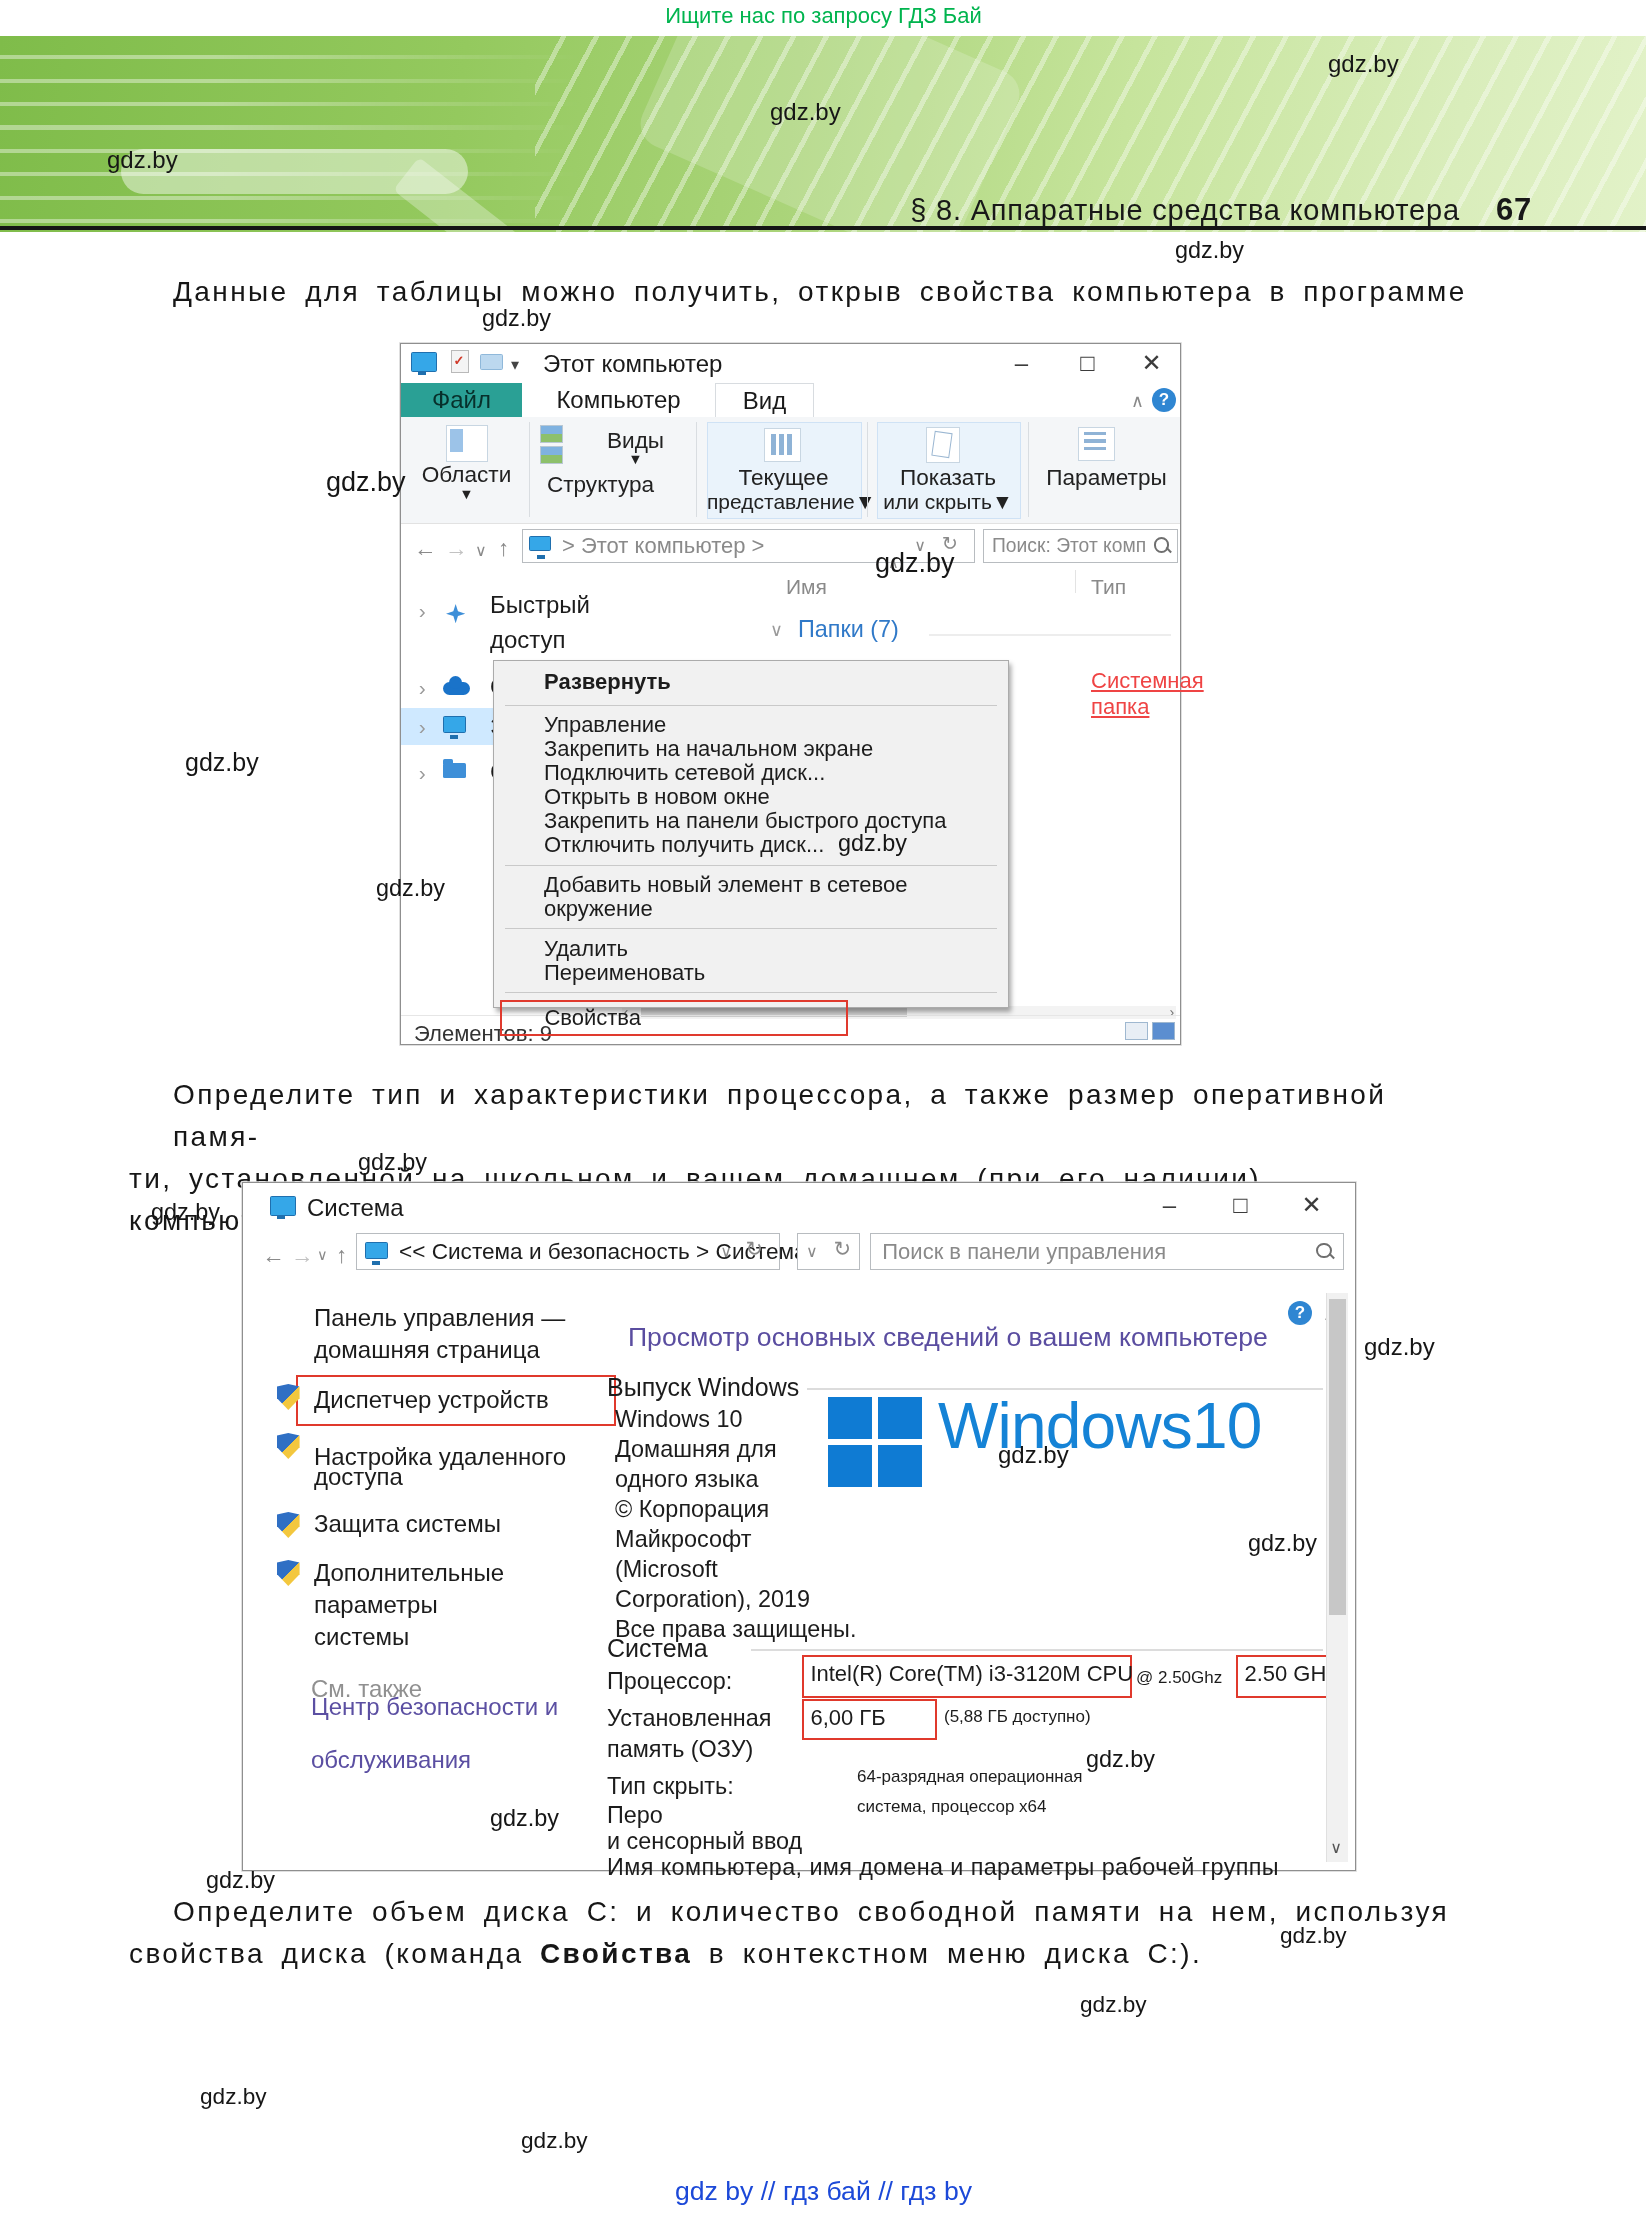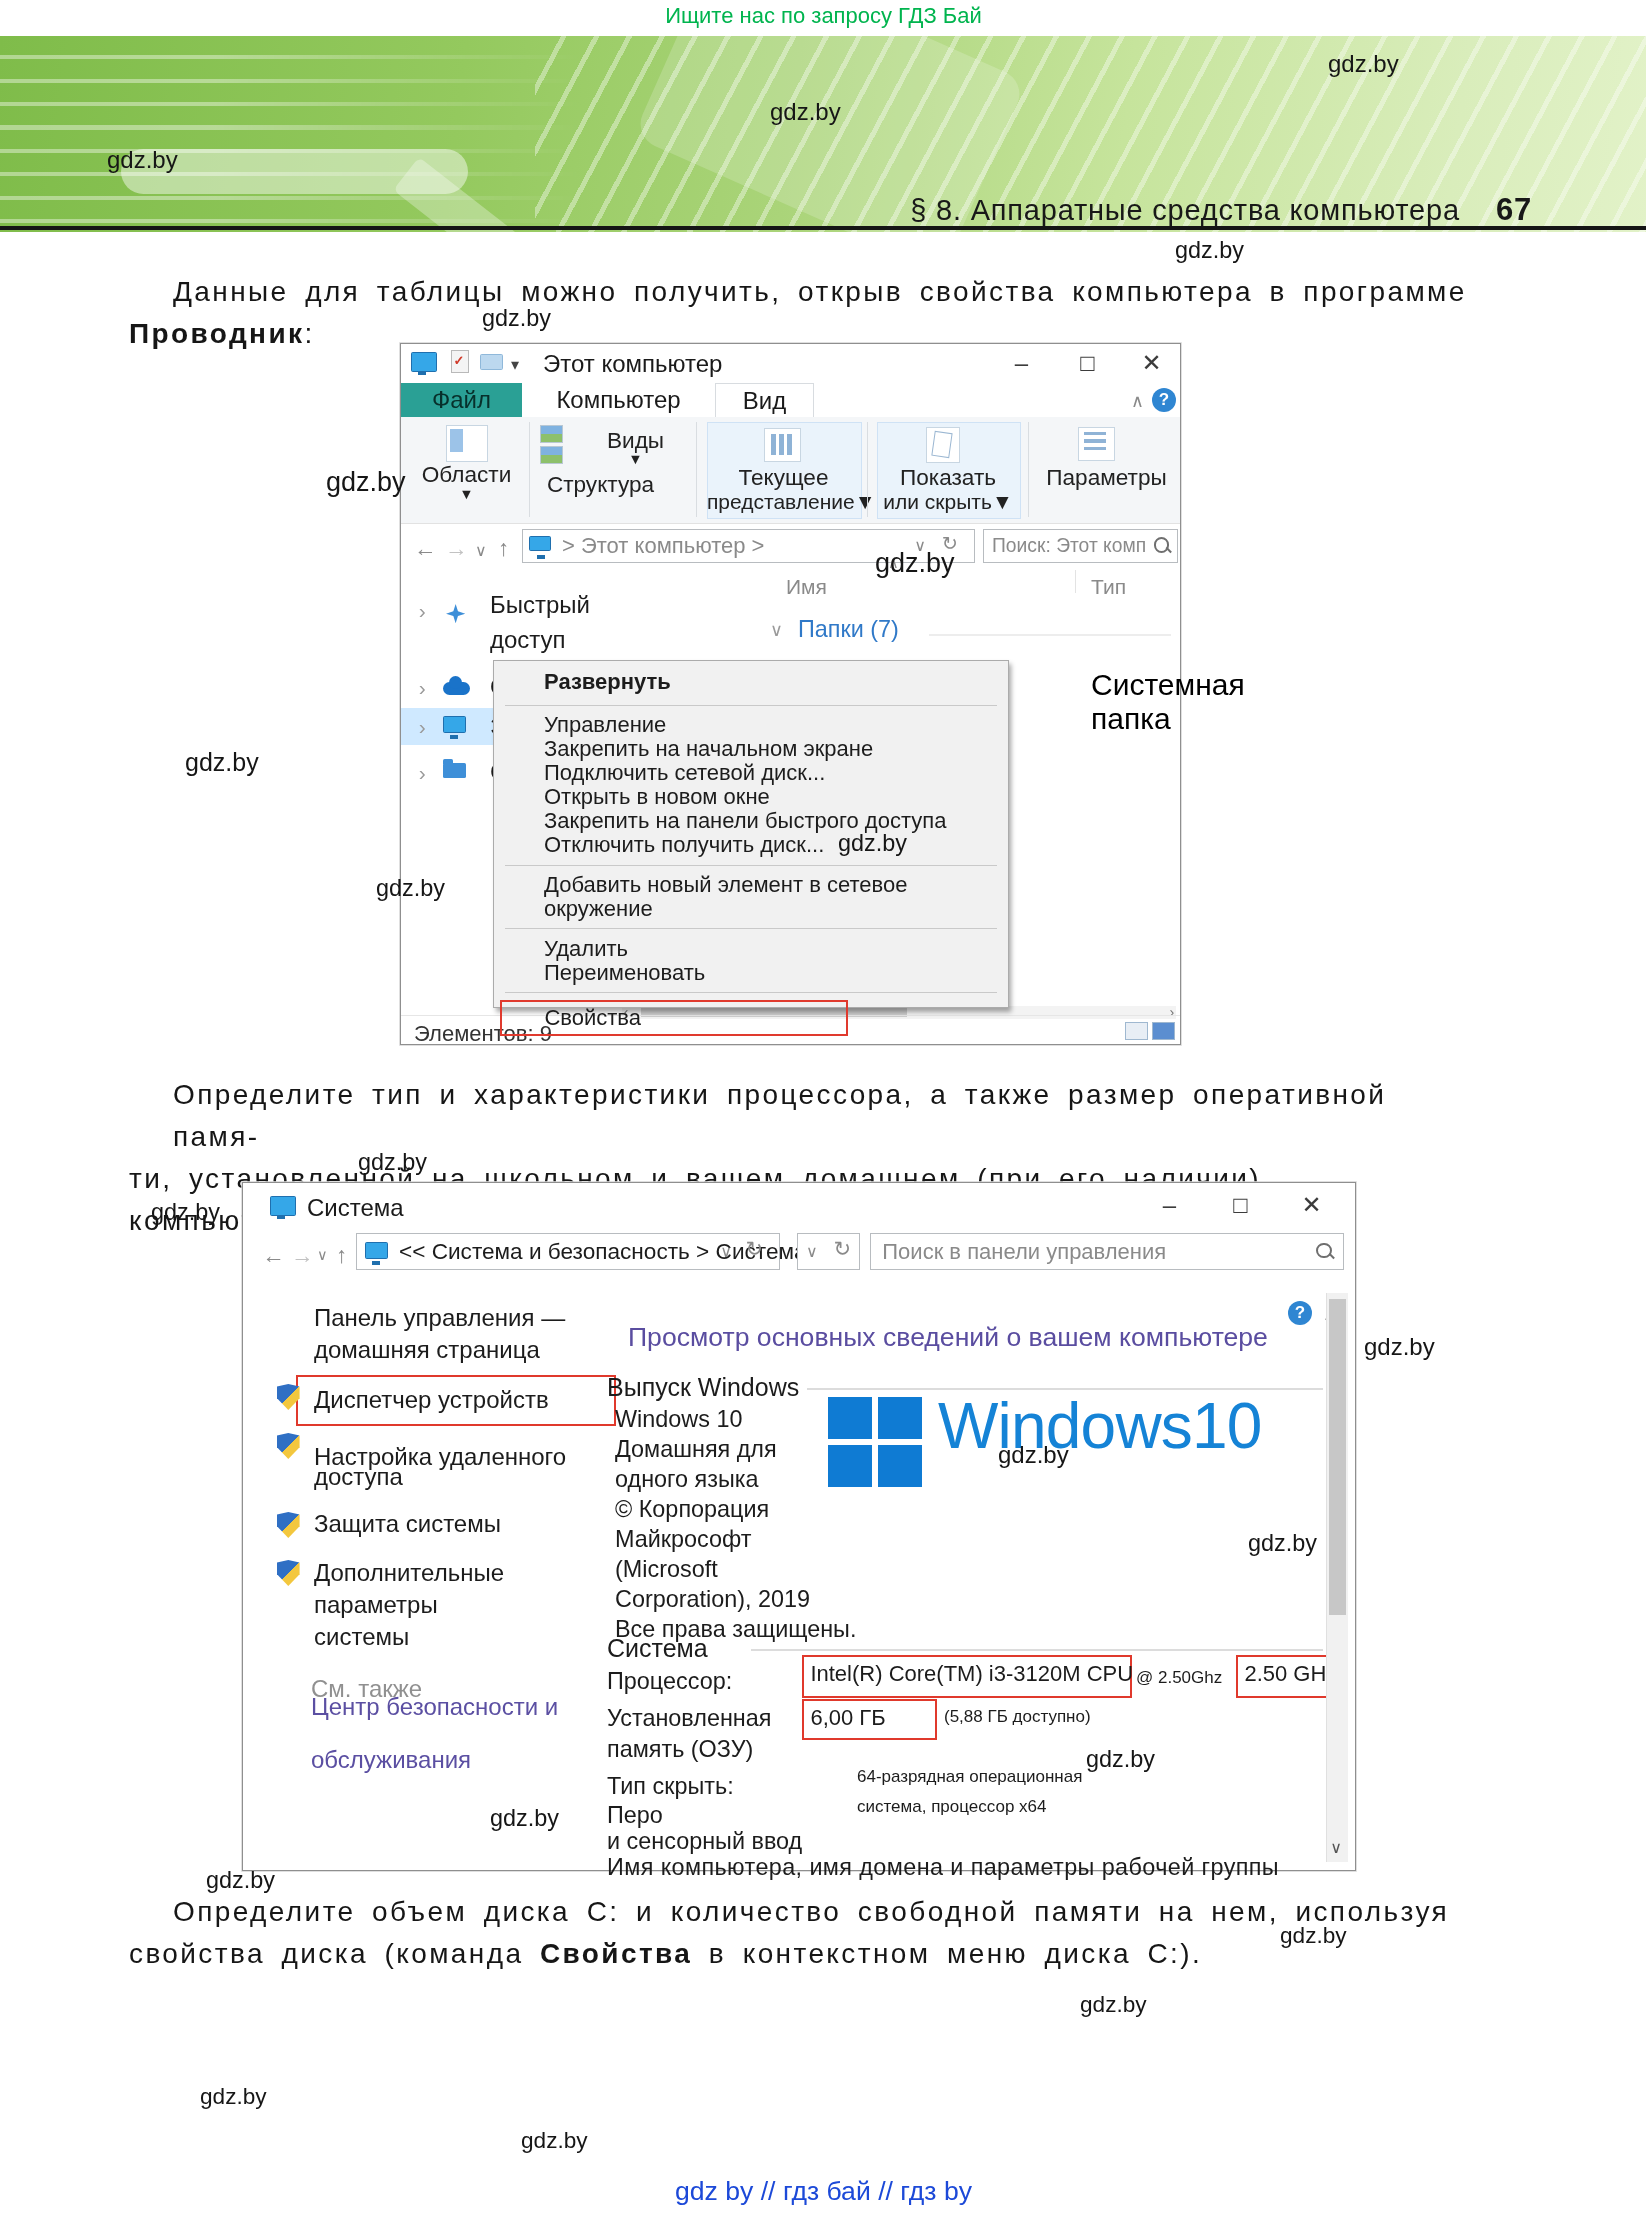--- a/index.html
+++ b/index.html
@@ -85,21 +85,21 @@
   .ric-mini{position:absolute;width:21px;height:16px;border:0.8px solid #b9c8d4;
      background:linear-gradient(180deg,#7fb2e0 50%,#8dc06b 50%);}
   .addr-box{position:absolute;border:0.8px solid #b8bcc0;background:#fff;}
   .addr-txt{position:absolute;font-size:22px;color:#8a8a8a;white-space:nowrap;overflow:hidden;}
   .tree-lbl{position:absolute;font-size:24px;color:#1c1c1c;}
   .chev{position:absolute;font-size:21px;color:#9a9a9a;}
   .hl-row{position:absolute;background:#cfe9ff;}
   .colhdr{position:absolute;font-size:21px;color:#8a8a8a;}
   .grp-lbl{position:absolute;font-size:23.4px;color:#3079c8;}
   .file-lbl{position:absolute;font-size:23.4px;color:#1c1c1c;}
-  .file-type{position:absolute;font-size:30px;color:#000000;}
+  .file-type{position:absolute;font-size:22px;color:#ef4444;text-decoration:underline;}
 
   .cmenu{position:absolute;left:92px;top:316px;width:516px;height:348px;background:#f1f1f1;
     border:0.8px solid #ababab;box-shadow:3.2px 4px 4.8px rgba(0,0,0,.35);padding-top:4.8px;box-sizing:border-box;z-index:20;}
   .cm-item{padding:0 8px 0 50px;font-size:22px;line-height:24px;color:#1c1c1c;}
   .cm-item.m-bold{font-weight:bold;padding-top:4px;padding-bottom:4px;}
   .cm-item.m-sep{border-top:1.6px solid #c9c9c9;margin:7.3px 11.3px;padding:0;height:0;overflow:hidden;}
   .cm-item.m-two .cm-label{display:inline-block;max-width:379px;}
   .cm-item.m-boxed{padding-left:0;margin-top:3.2px;}
   .cm-item.m-boxed .cm-label{display:inline-block;border:2.4px solid #e03a2e;margin-left:6.4px;
      padding:4px 8px 4px 42px;width:294px;}
@@ -169,21 +169,20 @@
   <div class="wm" style="left:1086px;top:1746px">gdz.by</div>
   <div class="wm" style="left:490px;top:1805px">gdz.by</div>
   <div class="wm" style="left:206px;top:1867px">gdz.by</div>
   <div class="wm" style="left:1280px;top:1923px;font-size:22.6px">gdz.by</div>
   <div class="wm" style="left:1080px;top:1992px;font-size:22.6px">gdz.by</div>
   <div class="wm" style="left:200px;top:2084px;font-size:22.6px">gdz.by</div>
   <div class="wm" style="left:521px;top:2128px;font-size:22.6px">gdz.by</div>
 
   <div class="para" style="top:271px">
     <div class="indent">Данные для таблицы можно получить, открыв свойства компьютера в программе</div>
-    <div><span class="b">Проводник</span><span>:</span></div>
   </div>
 
   <div class="win" style="left:400px;top:343px;width:779px;height:700px">
 
     <div class="icon-monitor" style="left:9.7px;top:8px"></div>
     <div class="icon-doc" style="left:50px;top:6.4px"></div>
     <div class="icon-folder" style="left:79px;top:9.7px"></div>
     <div class="abs gly" style="left:110px;top:11.3px;font-size:16px">▾</div>
     <div class="w1-title nowrap">Этот компьютер</div>
     <div class="capbtn" style="left:603px">–</div>

